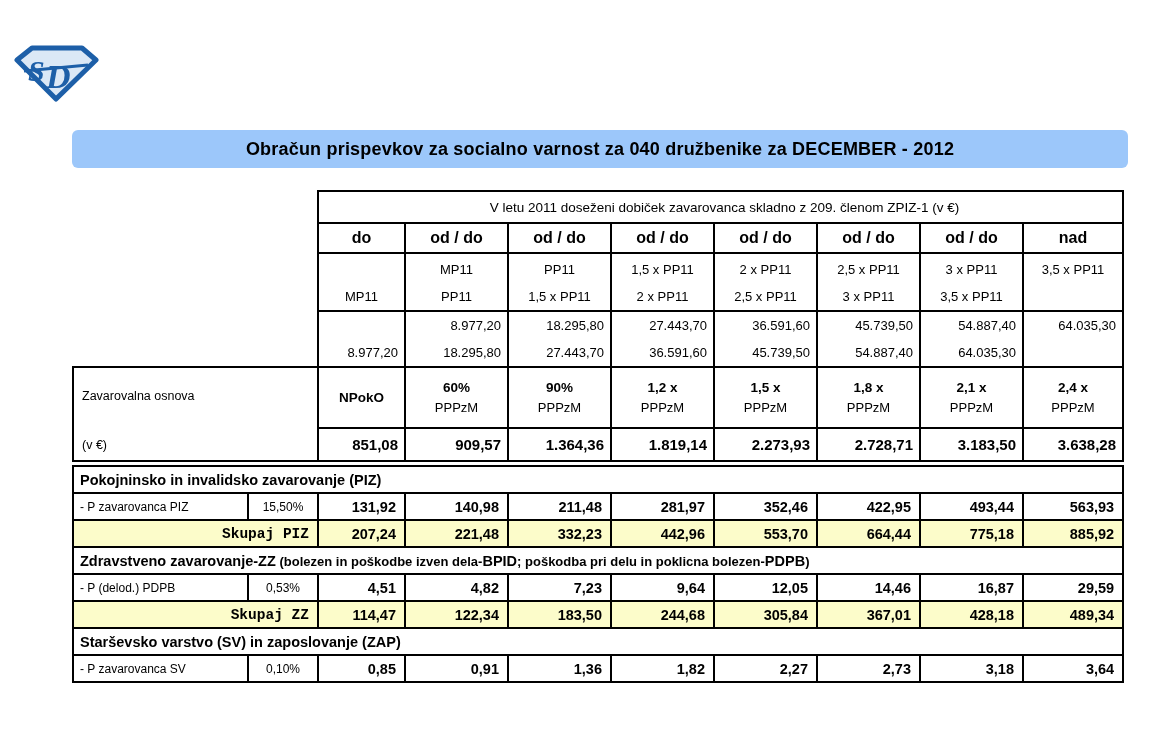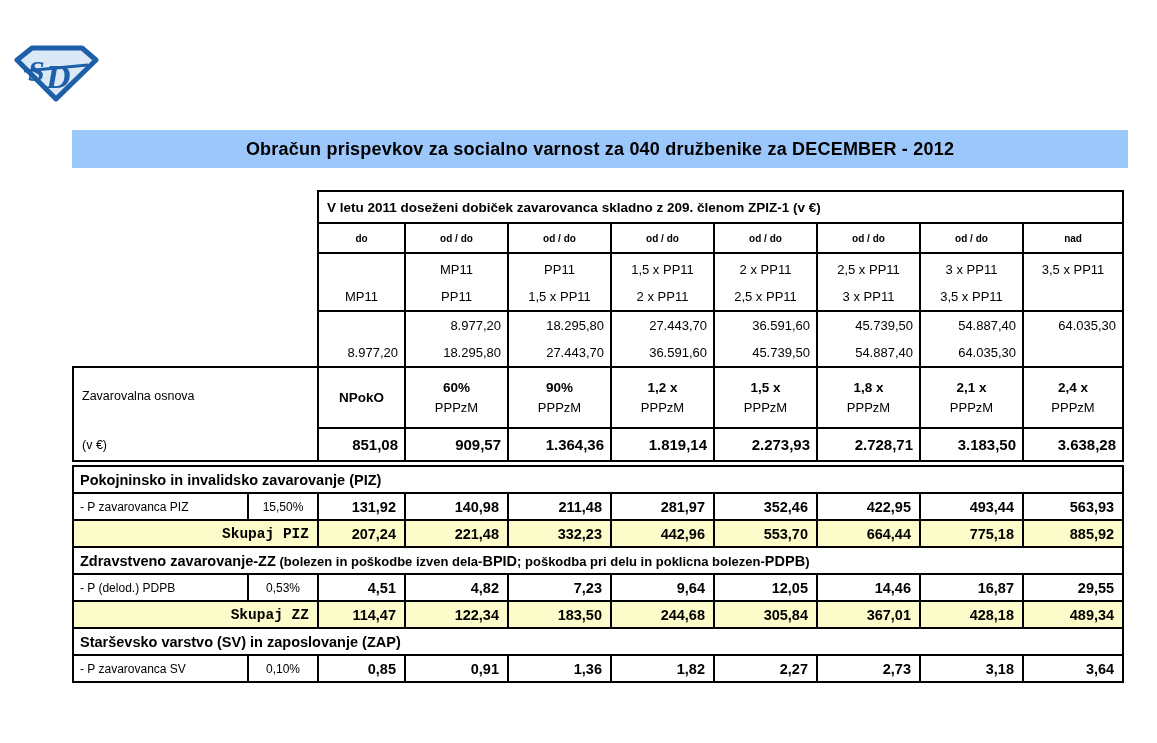--- a/index.html
+++ b/index.html
@@ -16,22 +16,22 @@
     font-weight:bold;font-size:18px;letter-spacing:0.2px;
   }
   
   .tables-top{position:absolute;left:72px;top:190px;width:1050px;}
   table.grid{border-collapse:collapse;table-layout:fixed;}
   table.grid td{border:2px solid #000;padding:0;overflow:hidden;vertical-align:middle;}
   #tableA{margin-left:245px;width:805px;}
   #tableB{width:1050px;margin-top:-2px;}
   #table2{position:absolute;left:72px;top:465px;width:1050px;}
 
-  .ttl{height:30px;font-weight:bold;font-size:13.5px;padding-left:8px !important;text-align:left;}
-  .range{height:28px;text-align:center;font-weight:bold;font-size:10px;}
+  .ttl{height:30px;font-weight:normal;font-size:13.5px;padding-left:8px !important;text-align:center;}
+  .range{height:28px;text-align:center;font-weight:bold;font-size:16px;}
 
   .stack{display:flex;flex-direction:column;justify-content:flex-end;}
   .stack .line{height:27px;line-height:27px;font-size:13px;}
   .c .line{text-align:center;}
   .r .line{text-align:right;padding-right:6px;}
   .lbl2{height:56px;}
   .num2{height:54px;}
 
   .base-label{display:flex;flex-direction:column;justify-content:space-between;
     height:63px;padding:21px 4px 8px 8px;font-size:12.5px;text-align:left;}
@@ -55,21 +55,21 @@
 
 <div class="logo">
   <svg width="86" height="58" viewBox="0 0 86 58">
     <path d="M3,16 L18,4 L68,4 L82,16 L42,55 Z" fill="#dbe8f6" stroke="#1d5fa8" stroke-width="5" stroke-linejoin="round"></path>
     <text x="14" y="37" font-family="Liberation Serif, serif" font-style="italic" font-weight="bold" font-size="30" fill="#1d5fa8">S</text>
     <text x="32" y="44" font-family="Liberation Serif, serif" font-style="italic" font-weight="bold" font-size="34" fill="#1d5fa8">D</text>
     <path d="M10,27 L74,21" stroke="#1d5fa8" stroke-width="3" fill="none"></path>
   </svg>
 </div>
 
-<div class="banner" id="banner" style="background: rgb(156, 199, 250);">
+<div class="banner" id="banner" style="background: rgb(156, 199, 250); border-radius: 6px;">
   <span>Obračun prispevkov za socialno varnost za 040 družbenike za DECEMBER - 2012</span>
 </div>
 
 <div class="tables-top">
   <table id="tableA" class="grid">
     <colgroup>
       <col style="width:87px">
         <col style="width:103px">
         <col style="width:103px">
         <col style="width:103px">
@@ -324,21 +324,21 @@
       <tr>
         <td class="rlabel">- P (delod.) PDPB</td>
         <td class="rpct">0,53%</td>
         <td class="rval">4,51</td>
         <td class="rval">4,82</td>
         <td class="rval">7,23</td>
         <td class="rval">9,64</td>
         <td class="rval">12,05</td>
         <td class="rval">14,46</td>
         <td class="rval">16,87</td>
-        <td class="rval">29,55</td>
+        <td class="rval">29,59</td>
       </tr>
       <tr>
         <td class="tlabel yellow" colspan="2">Skupaj  ZZ</td>
         <td class="rval yellow">114,47</td>
         <td class="rval yellow">122,34</td>
         <td class="rval yellow">183,50</td>
         <td class="rval yellow">244,68</td>
         <td class="rval yellow">305,84</td>
         <td class="rval yellow">367,01</td>
         <td class="rval yellow">428,18</td>

